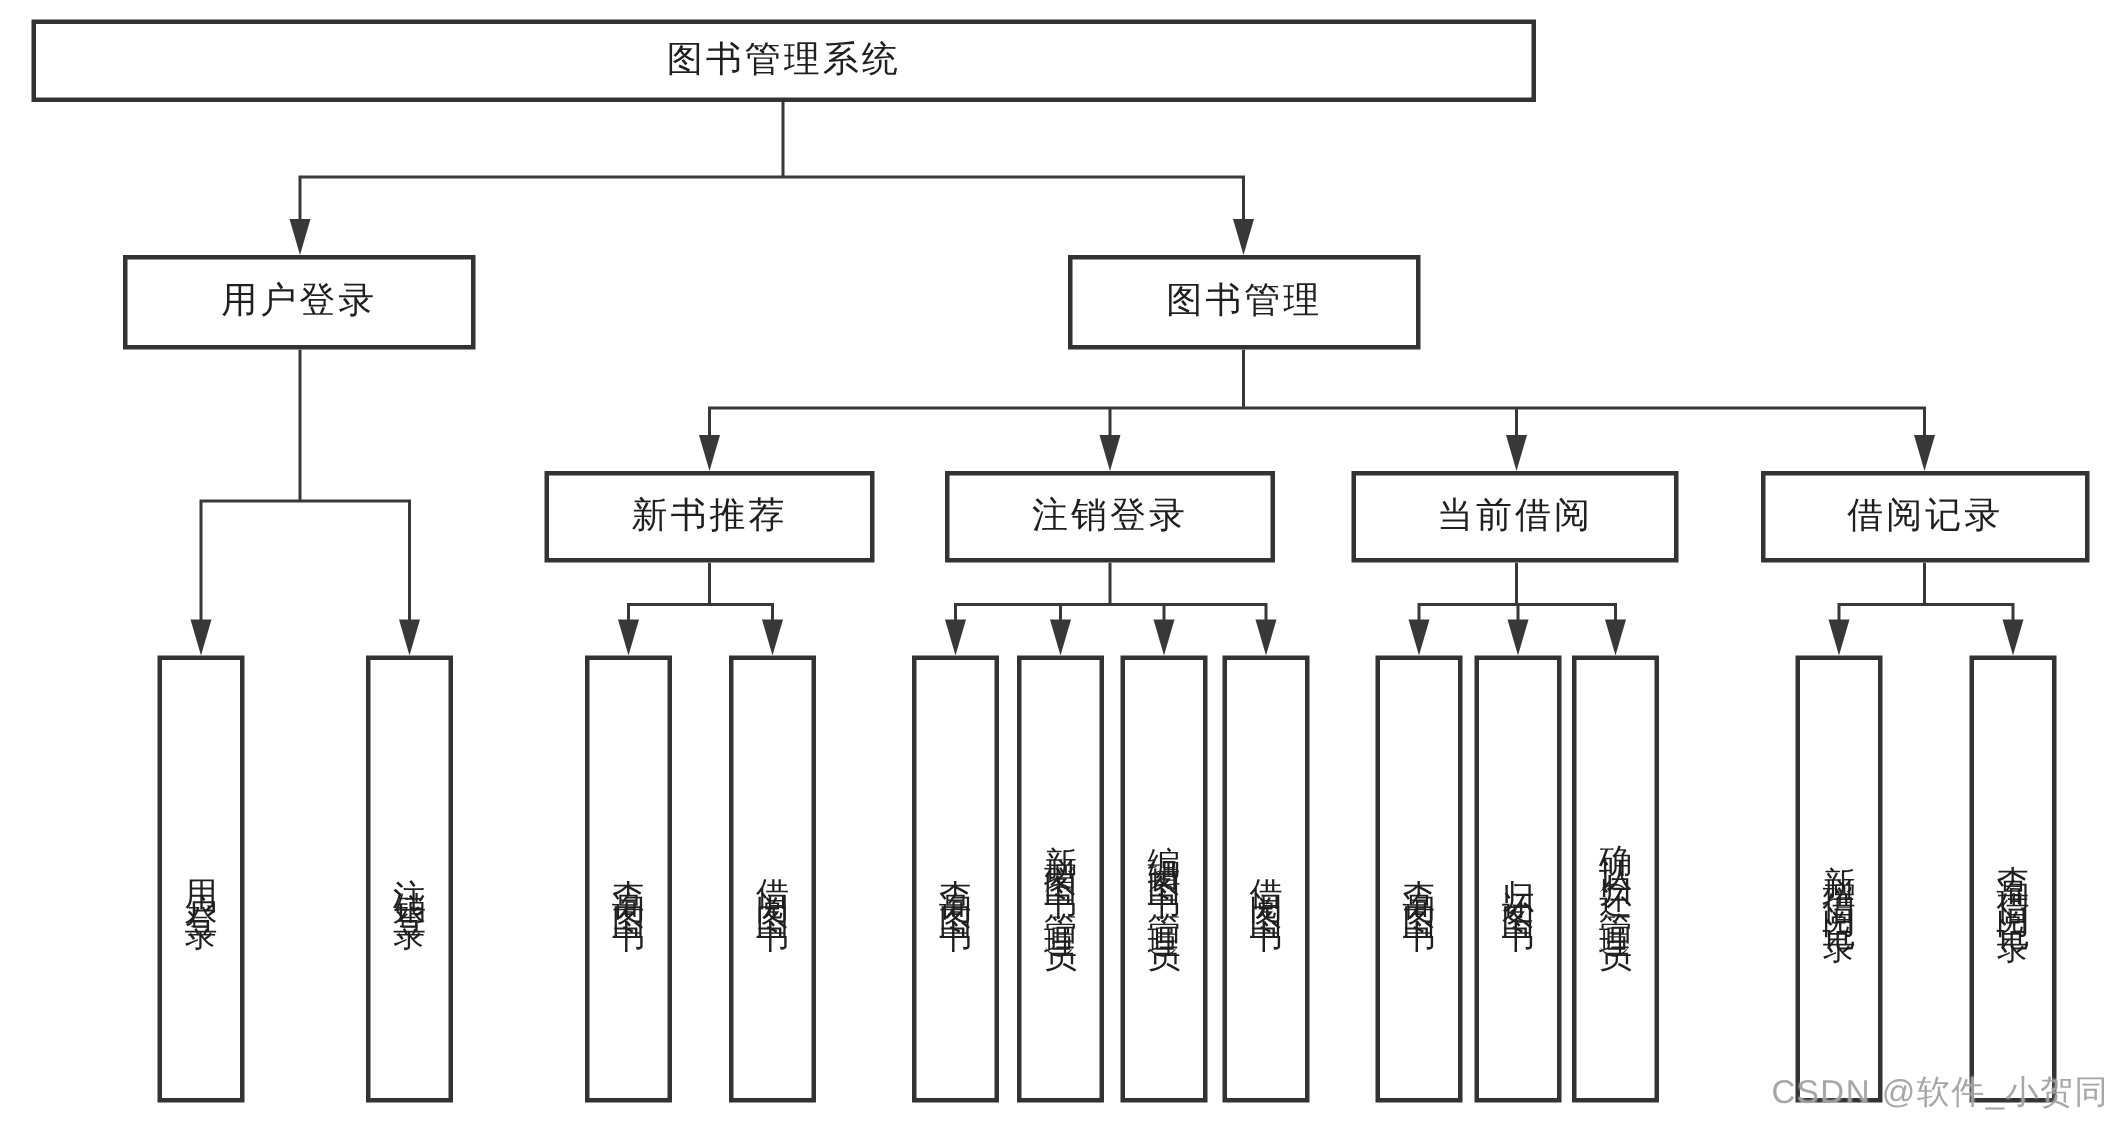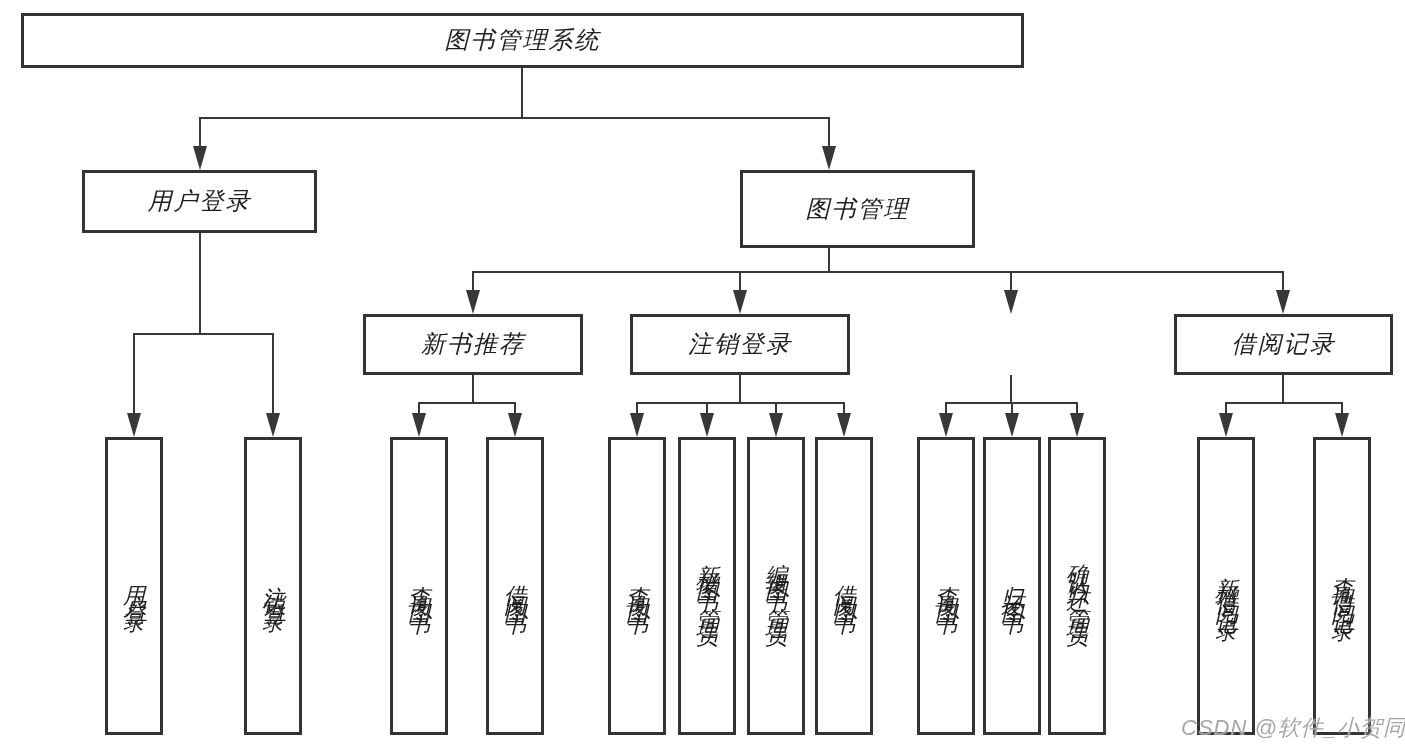--- a/index.html
+++ b/index.html
@@ -1,18 +1,18 @@
 <!DOCTYPE html>
 <html><head>
 <meta charset="utf-8">
 <style>
   html,body{margin:0;padding:0;background:#ffffff;}
   .stage{
     position:relative;width:1405px;height:747px;background:#ffffff;
-    font-family:"Liberation Sans","DejaVu Sans",sans-serif;overflow:hidden;font-style:italic;
+    font-family:"Liberation Sans","DejaVu Sans",sans-serif;overflow:hidden;
   }
   svg.connectors{position:absolute;left:0;top:0;z-index:1;}
   .node{
     position:absolute;box-sizing:border-box;z-index:2;
     background:#ffffff;border:3px solid #333333;color:#1f1f1f;
     display:flex;align-items:center;justify-content:center;
     text-align:center;
   }
   .h{font-size:24px;letter-spacing:2px;line-height:1.2;}
   .v{
@@ -60,24 +60,25 @@
       <polygon points="1005,413 1019,413 1012,437"></polygon>
       <polygon points="1070,413 1084,413 1077,437"></polygon>
       <polygon points="1219,413 1233,413 1226,437"></polygon>
       <polygon points="1335,413 1349,413 1342,437"></polygon>
     </g>
   </svg>
 
   <div class="node h" style="left:21px;top:13px;width:1003px;height:55px">图书管理系统</div>
 
   <div class="node h" style="left:82px;top:170px;width:235px;height:63px">用户登录</div>
-  <div class="node h" style="left:740px;top:170px;width:235px;height:78px">图书管理</div>
+  <div class="node h" style="left:712px;top:170px;width:235px;height:63px">图书管理</div>
 
   <div class="node h" style="left:363px;top:314px;width:220px;height:61px">新书推荐</div>
   <div class="node h" style="left:630px;top:314px;width:220px;height:61px">注销登录</div>
+  <div class="node h" style="left:901px;top:314px;width:218px;height:61px">当前借阅</div>
   <div class="node h" style="left:1174px;top:314px;width:219px;height:61px">借阅记录</div>
 
   <div class="node v" style="left:105px;top:437px;width:58px;height:298px">用户登录</div>
   <div class="node v" style="left:244px;top:437px;width:58px;height:298px">注销登录</div>
 
   <div class="node v" style="left:390px;top:437px;width:58px;height:298px">查询图书</div>
   <div class="node v" style="left:486px;top:437px;width:58px;height:298px">借阅图书</div>
 
   <div class="node v" style="left:608px;top:437px;width:58px;height:298px">查询图书</div>
   <div class="node v" style="left:678px;top:437px;width:58px;height:298px">新增图书（管理员）</div>

